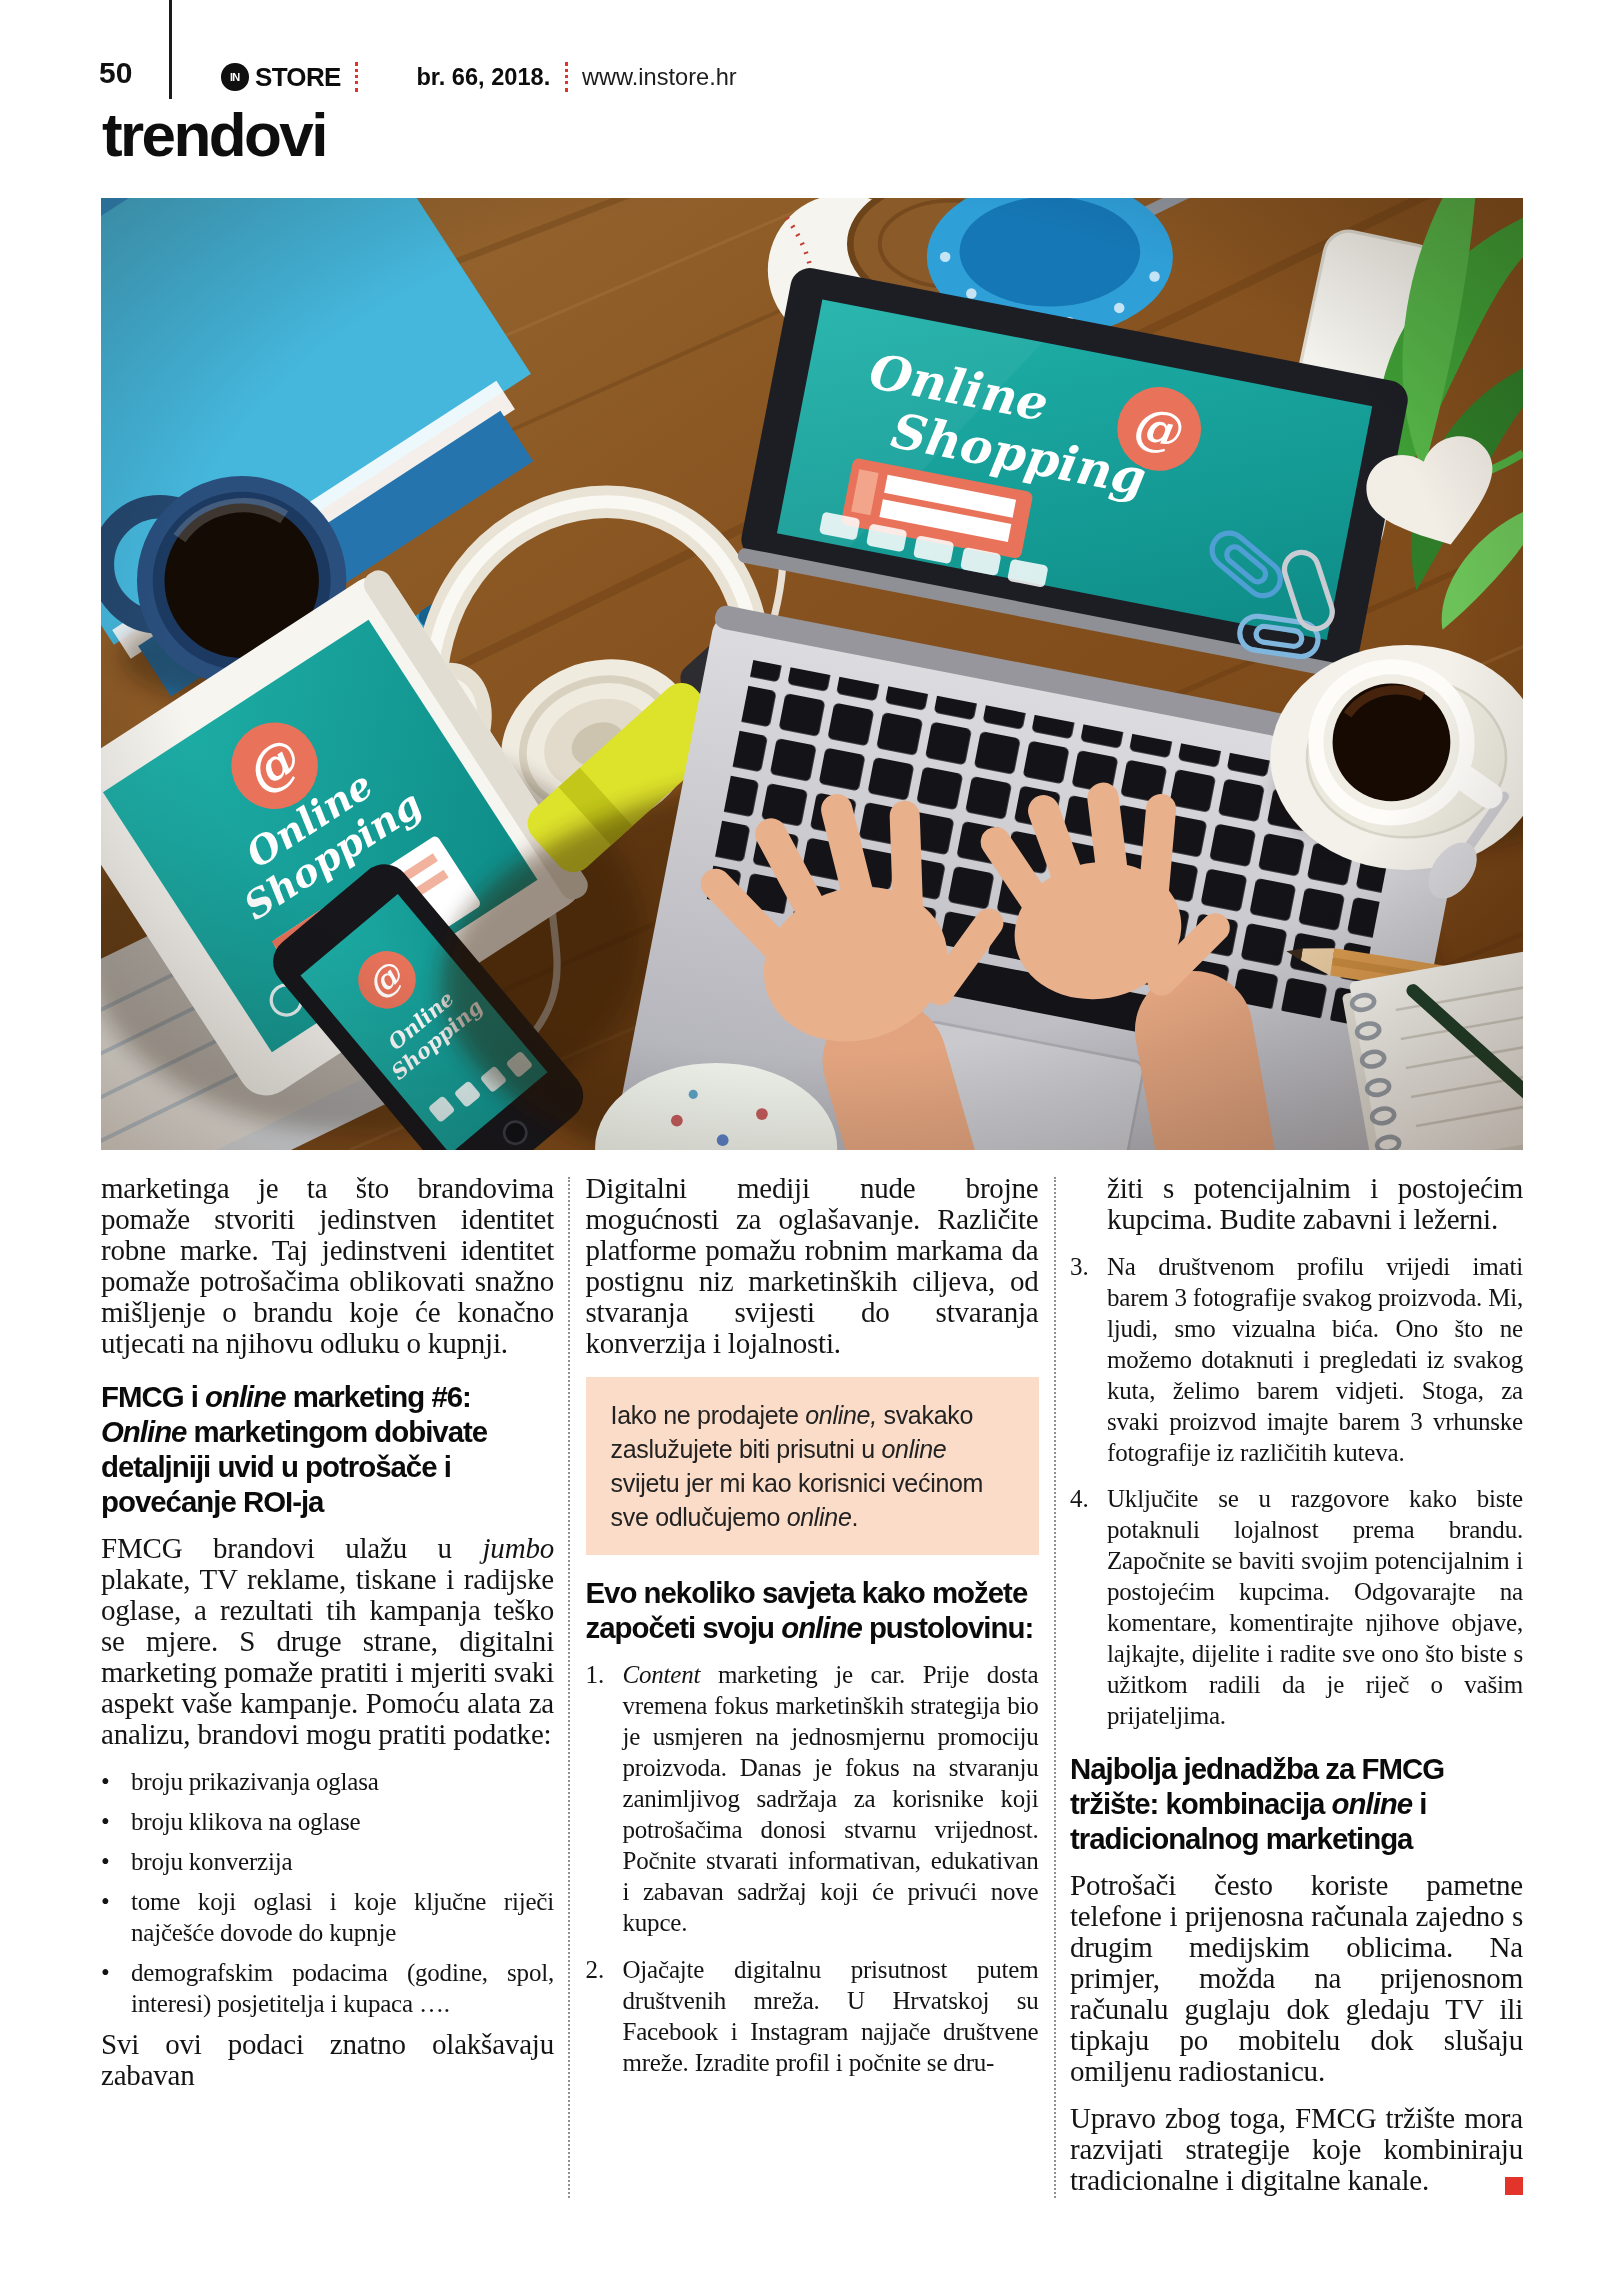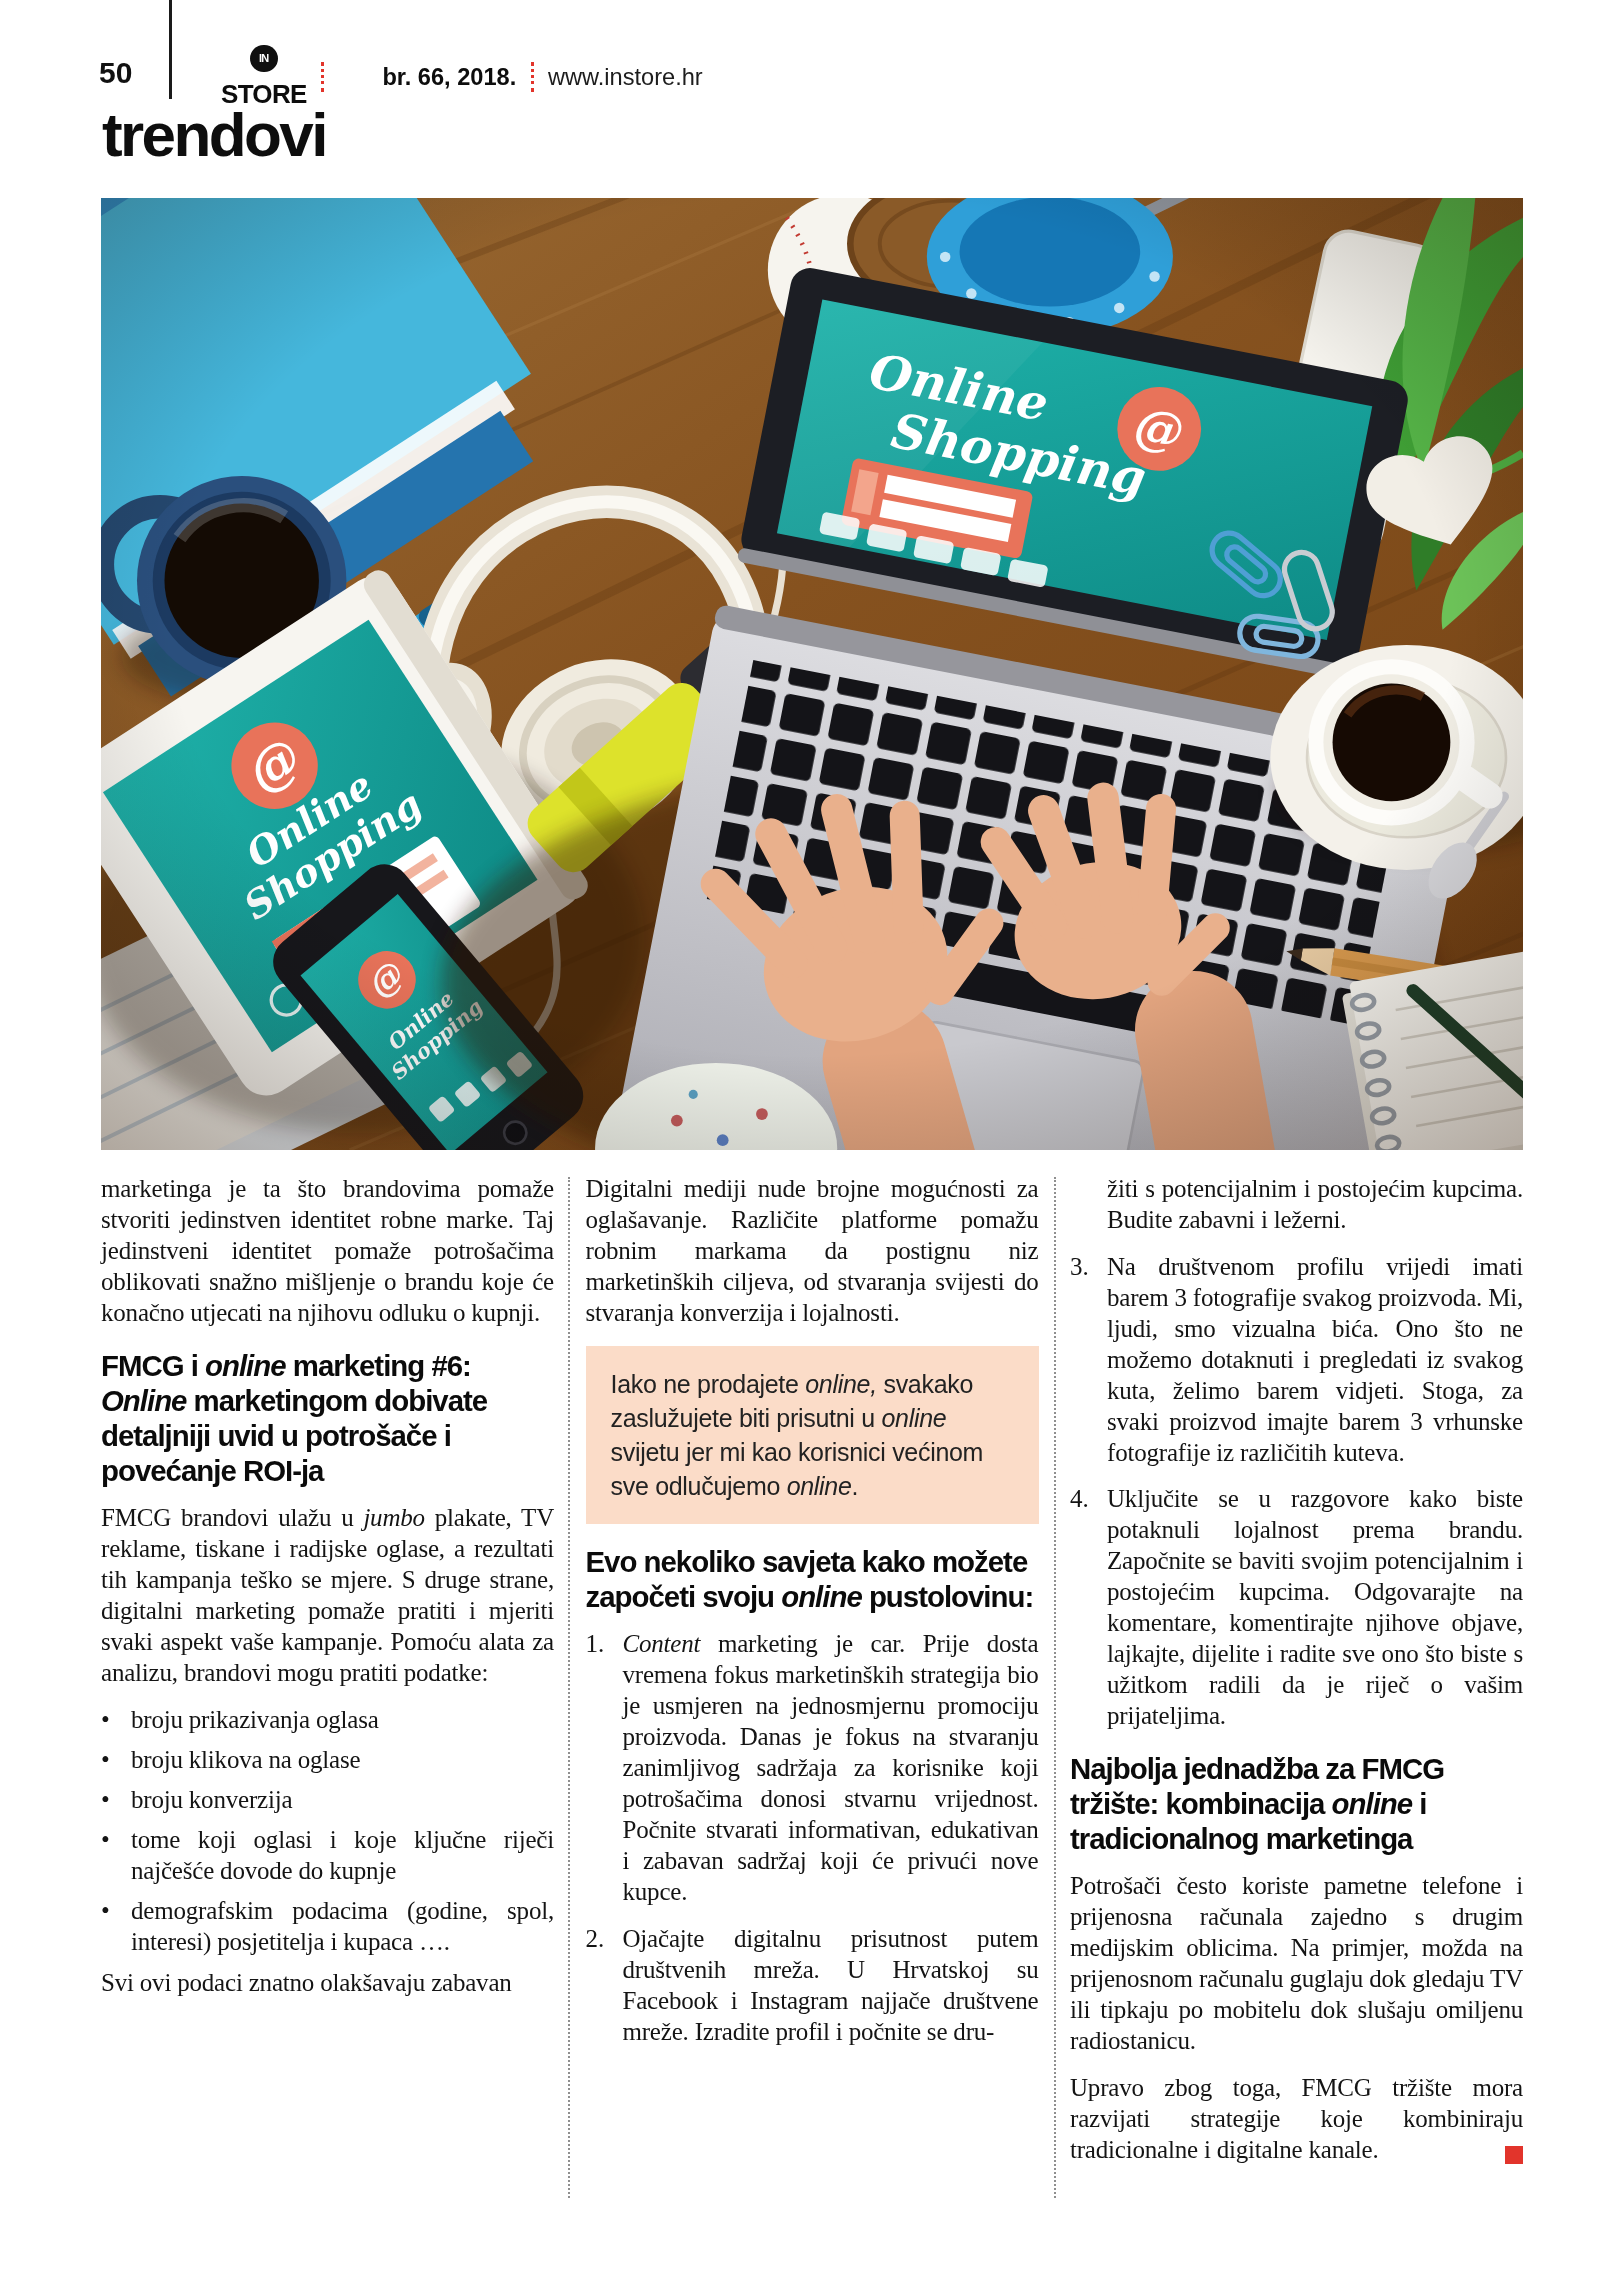--- a/index.html
+++ b/index.html
@@ -3,39 +3,39 @@
 <meta charset="utf-8">
 <style>
   html,body{margin:0;padding:0;background:#888;}
   .page{position:relative;width:1623px;height:2295px;background:#ffffff;overflow:hidden;
         font-family:"Liberation Serif",serif;color:#141414;padding-left:44px;}
   
   .pagenum{position:absolute;left:99px;top:56px;font:700 30px "Liberation Sans",sans-serif;color:#111;}
   .vrule{position:absolute;left:169px;top:0;width:2.6px;height:99px;background:#1a1a1a;}
   .masthead{position:absolute;left:221px;top:60px;height:34px;display:flex;align-items:center;gap:14.4px;
             font-family:"Liberation Sans",sans-serif;}
-  .logo-wrap{display:flex;align-items:center;gap:6.5px;flex-direction:column;}
+  .logo-wrap{display:flex;align-items:center;gap:6.5px;}
   .logo-circle{display:flex;align-items:center;justify-content:center;width:27.5px;height:27.5px;border-radius:50%;
                background:#101010;color:#fff;font:700 11px "Liberation Sans",sans-serif;letter-spacing:-0.7px;}
   .logo-text{font:800 26px "Liberation Sans",sans-serif;letter-spacing:-0.7px;color:#0d0d0d;}
   .redsep{width:0;height:30px;border-left:3.3px dotted #e2342b;}
   .issue{font:700 23.6px "Liberation Sans",sans-serif;color:#0d0d0d;margin-left:44px;}
   .site{font:400 23.6px "Liberation Sans",sans-serif;color:#1d1d1d;}
   .section-title{position:absolute;left:102px;top:102px;margin:0;
                  font:800 62px/1.05 "Liberation Sans",sans-serif;letter-spacing:-2.6px;color:#0e0e0e;}
   
   .photo{position:absolute;left:101px;top:198px;width:1422px;height:952px;margin:0;overflow:hidden;}
   .photo svg{display:block;width:100%;height:100%;}
   
   .textarea{position:absolute;left:101px;top:1173px;width:1422px;height:1060px;}
   .cols{display:flex;justify-content:space-between;}
   .col{width:453px;}
   .divider{position:absolute;top:3.9px;height:1021px;border-left:2.6px dotted #8f8f8f;}
   .d1{left:467px;} .d2{left:953px;}
-  .col p{margin:0 0 15.7px;font-size:25px;line-height:31px;text-align:justify;letter-spacing:-0.2px;}
+  .col p{margin:0 0 15.7px;font-size:29px;line-height:31px;text-align:justify;letter-spacing:-0.2px;}
   em{font-style:italic;}
   h2{margin:19.6px 0 14.4px;font:700 29.4px/35px "Liberation Sans",sans-serif;letter-spacing:-1px;color:#0b0b0b;}
   h2:first-child{margin-top:0;}
   .b-row,.num-row{display:flex;margin:0 0 9.2px;font-size:25px;line-height:31px;}
   .b-dot{flex:0 0 30px;}
   .b-text{flex:1;text-align:justify;letter-spacing:-0.2px;}
   .num{flex:0 0 37px;}
   .num-text{flex:1;text-align:justify;letter-spacing:-0.2px;}
   .num-row{margin-bottom:15.7px;}
   .cont-p{margin-left:37px !important;}

